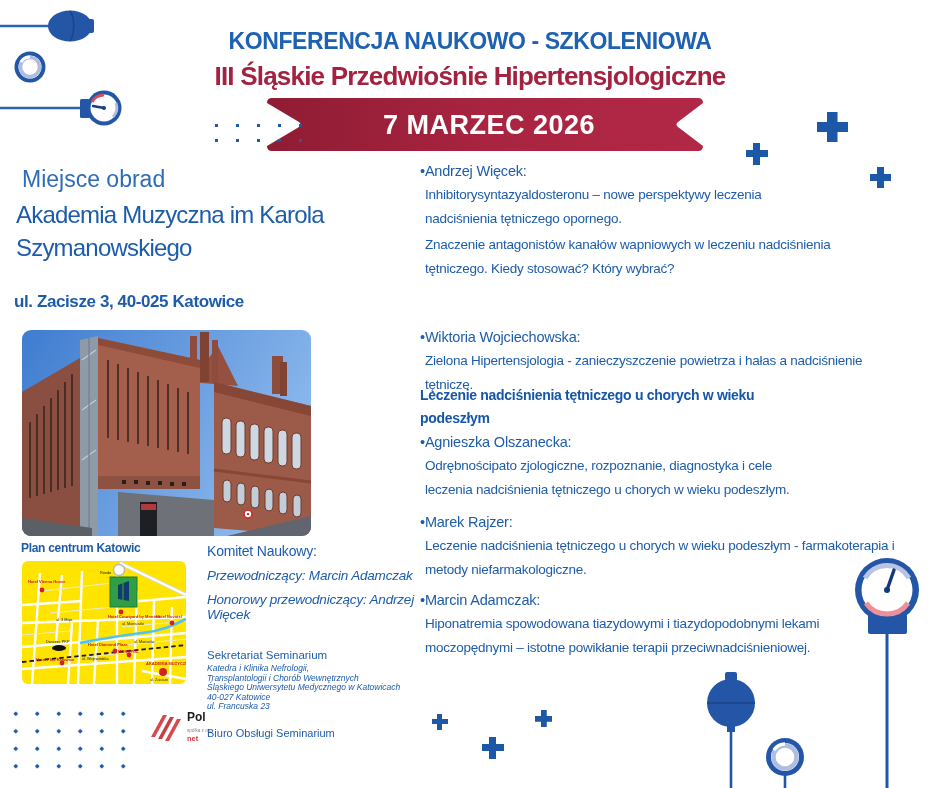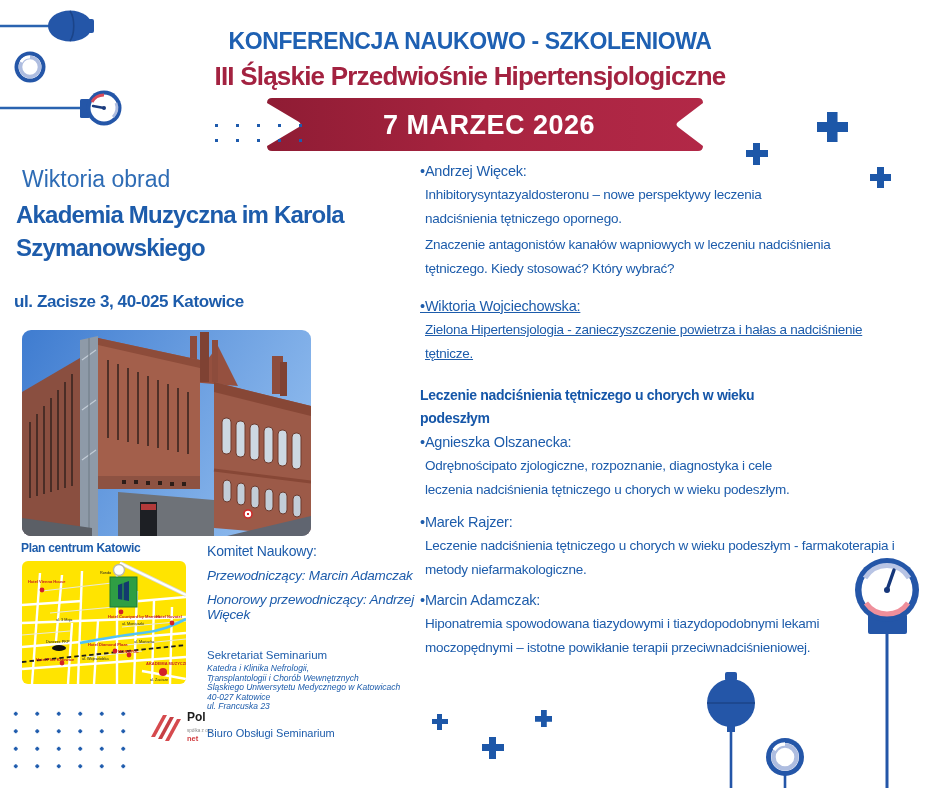--- a/index.html
+++ b/index.html
@@ -21,21 +21,21 @@
   .dots-a{left:206px;top:118px;width:106px;height:30px;background-size:21px 15px;}
   .dots-b{left:5px;top:705px;width:127px;height:70px;background-size:21.5px 17.5px;}
 
   
   .plus{position:absolute;background:
     linear-gradient(#1d57a8,#1d57a8) center/100% 34% no-repeat,
     linear-gradient(#1d57a8,#1d57a8) center/34% 100% no-repeat;}
 
   
   .venue-label{position:absolute;left:22px;top:166px;font-size:23px;color:#2e6cb5;}
-  .venue-name{position:absolute;left:16px;top:198px;width:370px;font-size:24px;font-weight:bold;
+  .venue-name{position:absolute;left:16px;top:198px;width:370px;font-size:24px;font-weight:normal;
               color:#1d5cab;line-height:33px;letter-spacing:-0.8px;}
   .venue-addr{position:absolute;left:14px;top:292px;font-size:17px;font-weight:600;
               color:#1d5cab;letter-spacing:-0.4px;}
   .photo{position:absolute;left:22px;top:330px;width:289px;height:206px;border-radius:9px;
          overflow:hidden;}
   .map-caption{position:absolute;left:21px;top:541px;font-size:12px;font-weight:bold;
                color:#1d5cab;letter-spacing:-0.3px;}
   .map{position:absolute;left:22px;top:561px;width:164px;height:123px;border-radius:6px;
        overflow:hidden;}
 
@@ -114,21 +114,21 @@
     <rect x="80" y="99" width="10" height="19" rx="1.5" fill="#2456a8"></rect>
     <circle cx="104" cy="108" r="17.5" fill="#2456a8"></circle>
     <circle cx="104" cy="108" r="13.5" fill="#ffffff"></circle>
     <path d="M92,102 A13.5,13.5 0 0 1 104,95" stroke="#d84a5a" stroke-width="2.8" fill="none"></path>
     <path d="M116,103 A13.5,13.5 0 0 1 113,117" stroke="#aebde0" stroke-width="2.8" fill="none"></path>
     <line x1="104" y1="108" x2="93" y2="106" stroke="#1b3c7e" stroke-width="2.4" stroke-linecap="round"></line>
     <circle cx="104" cy="108" r="2" fill="#1b3c7e"></circle>
   </g>
 </svg>
 
-<div class="venue-label">Wiktoria obrad</div>
+<div class="venue-label">Miejsce obrad</div>
 <div class="venue-name">Akademia Muzyczna im Karola Szymanowskiego</div>
 <div class="venue-addr">ul. Zacisze 3, 40-025 Katowice</div>
 
 <div class="photo">
   <svg width="289" height="206" viewBox="0 0 289 206">
     <defs>
       <linearGradient id="skyg" x1="0" y1="0" x2="1" y2="0.4">
         <stop offset="0" stop-color="#3f7cd0"></stop>
         <stop offset="1" stop-color="#8ab7ec"></stop>
       </linearGradient>
@@ -317,21 +317,21 @@
 
 <div class="prog" style="top:159px;">
   <div class="speaker">•Andrzej Więcek:</div>
   <div class="topic">Inhibitorysyntazyaldosteronu – nowe perspektywy leczenia
 nadciśnienia tętniczego opornego.</div>
 </div>
 <div class="prog" style="top:233px;">
   <div class="topic">Znaczenie antagonistów kanałów wapniowych w leczeniu nadciśnienia
 tętniczego. Kiedy stosować? Który wybrać?</div>
 </div>
-<div class="prog" style="top:294px;text-decoration:underline;">
+<div class="prog" style="top:325px;">
   <div class="speaker">•Wiktoria Wojciechowska:</div>
   <div class="topic">Zielona Hipertensjologia - zanieczyszczenie powietrza i hałas a nadciśnienie
 tętnicze.</div>
 </div>
 
 <div class="prog-heading">Leczenie nadciśnienia tętniczego u chorych w wieku
 podeszłym</div>
 
 <div class="prog" style="top:430px;">
   <div class="speaker">•Agnieszka Olszanecka:</div>

